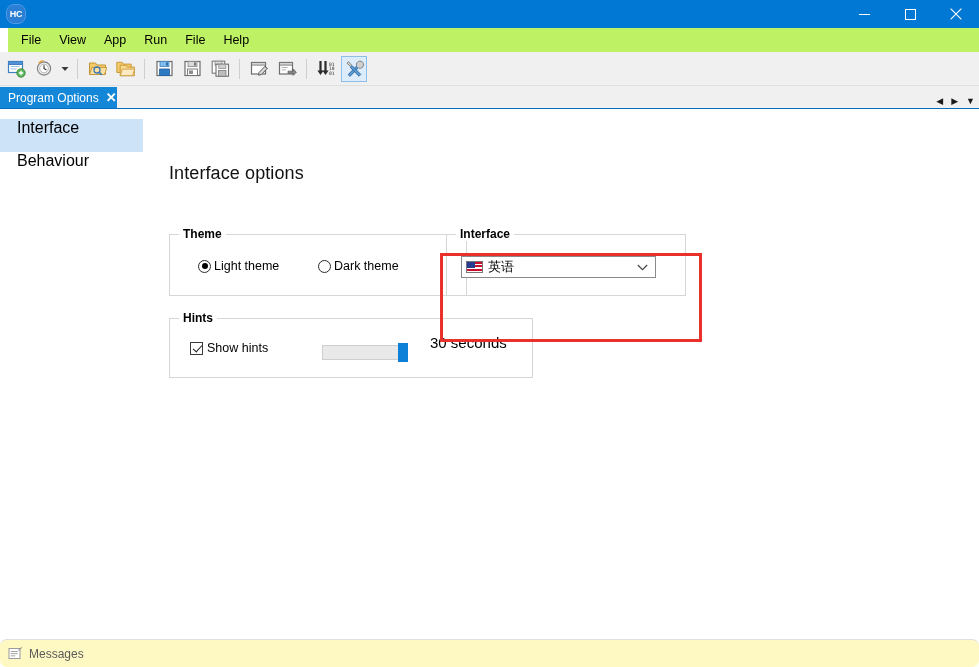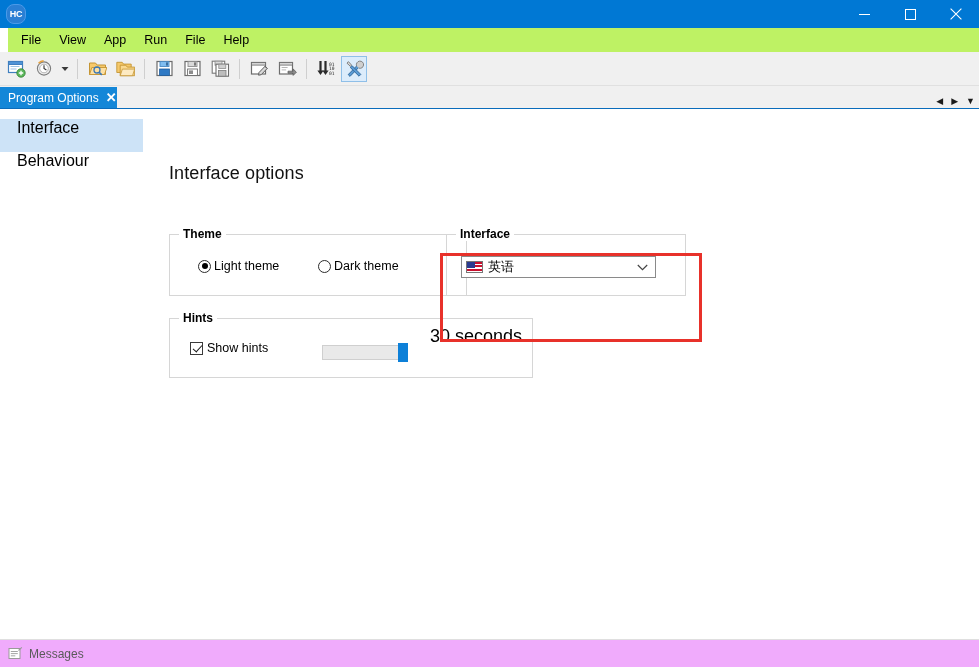--- a/index.html
+++ b/index.html
@@ -352,22 +352,22 @@
     position: absolute;
     left: 76px;
     top: 0px;
     width: 10px;
     height: 19px;
     background: #0d80d8;
   }
   .slider-value {
     position: absolute;
     left: 260px;
-    top: 7px;
-    font-size: 18px;
+    top: 15px;
+    font-size: 15px;
   }
 
   
   .lang-highlight {
     position: absolute;
     left: 440px;
     top: 144px;
     width: 262px;
     height: 89px;
     border: 3px solid #e8312a;
@@ -376,24 +376,25 @@
     z-index: 5;
   }
 
   
   .statusbar {
     position: absolute;
     left: 0;
     right: 0;
     bottom: 0;
     height: 27px;
-    background: #f0abfc;
+    background: #fef9c3;
     border-top: 1px solid #dfdfdf;
     display: flex;
     align-items: center;
+    border-radius: 7px;
   }
   .status-item {
     display: flex;
     align-items: center;
     margin-left: 8px;
     color: #5a5a5a;
     font-size: 12px;
   }
   .status-item .msg-icon { margin-right: 6px; display: block; }
 </style>

